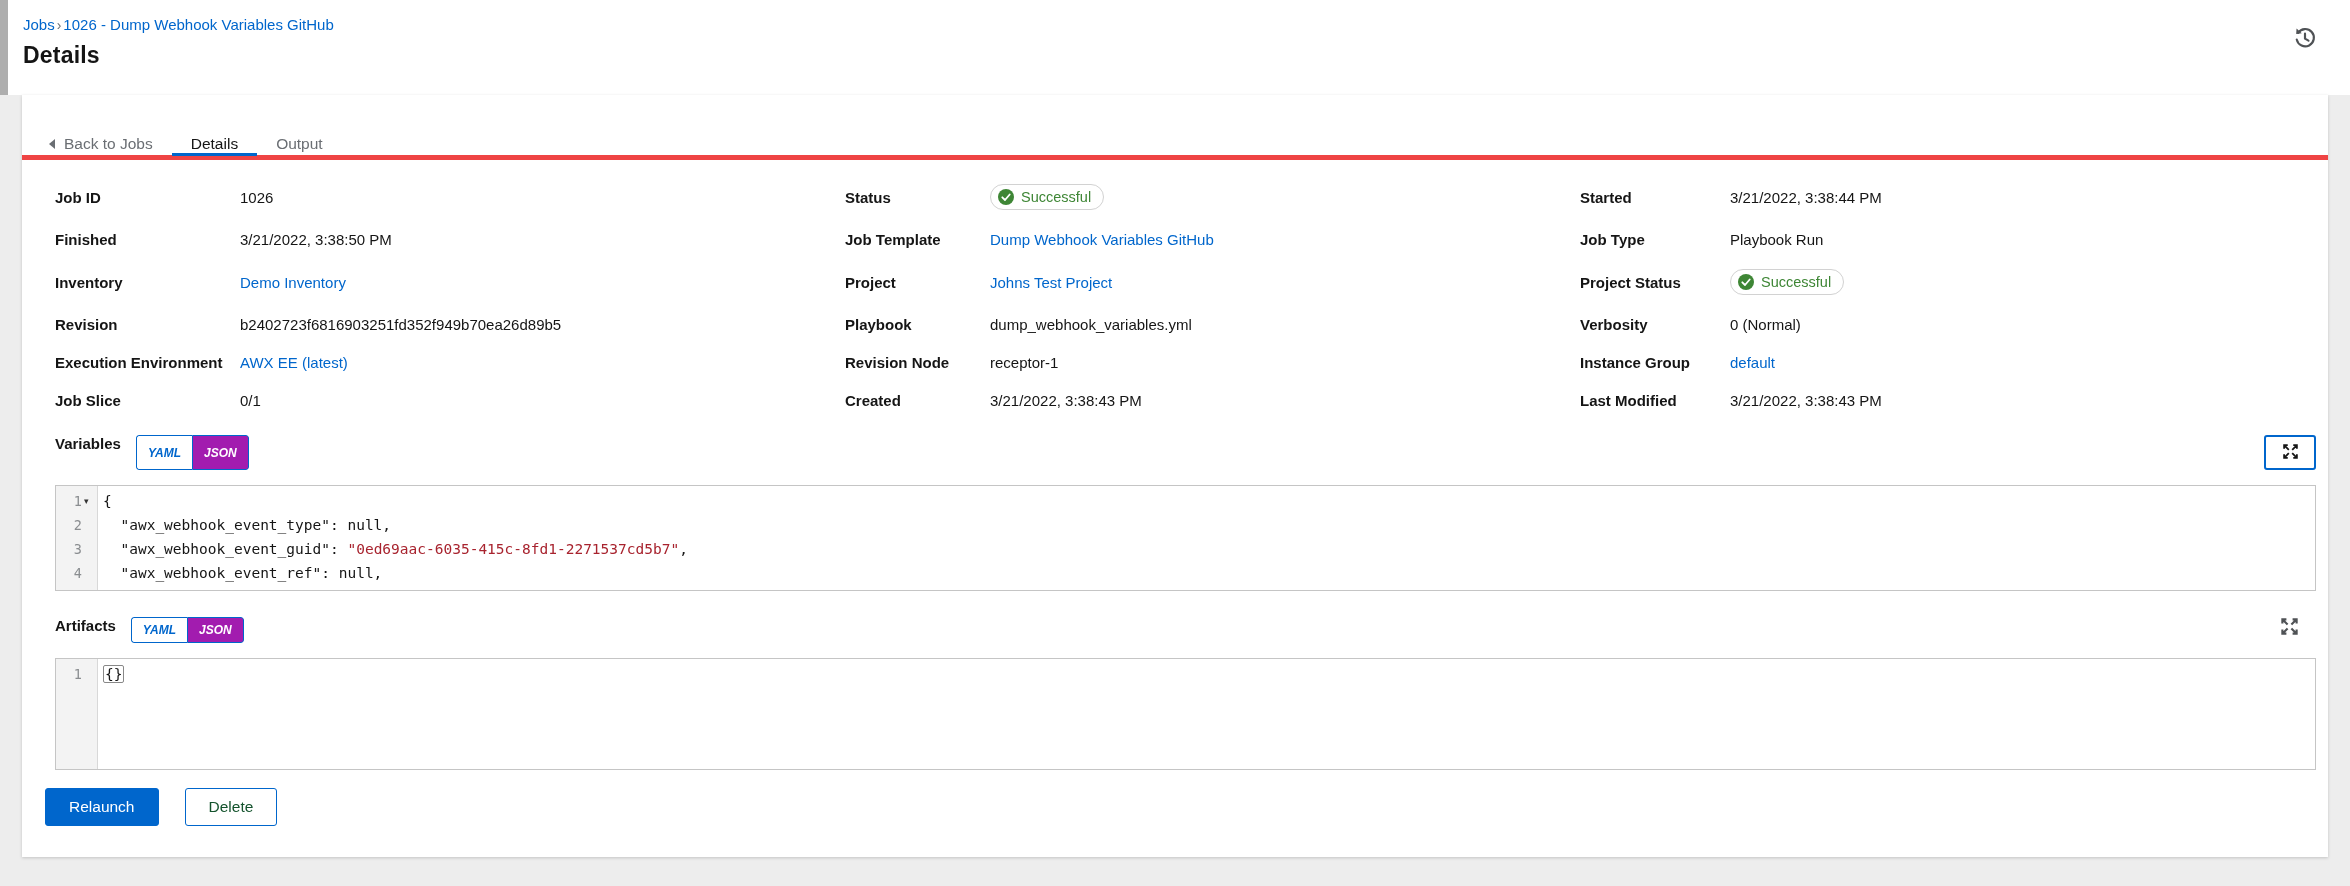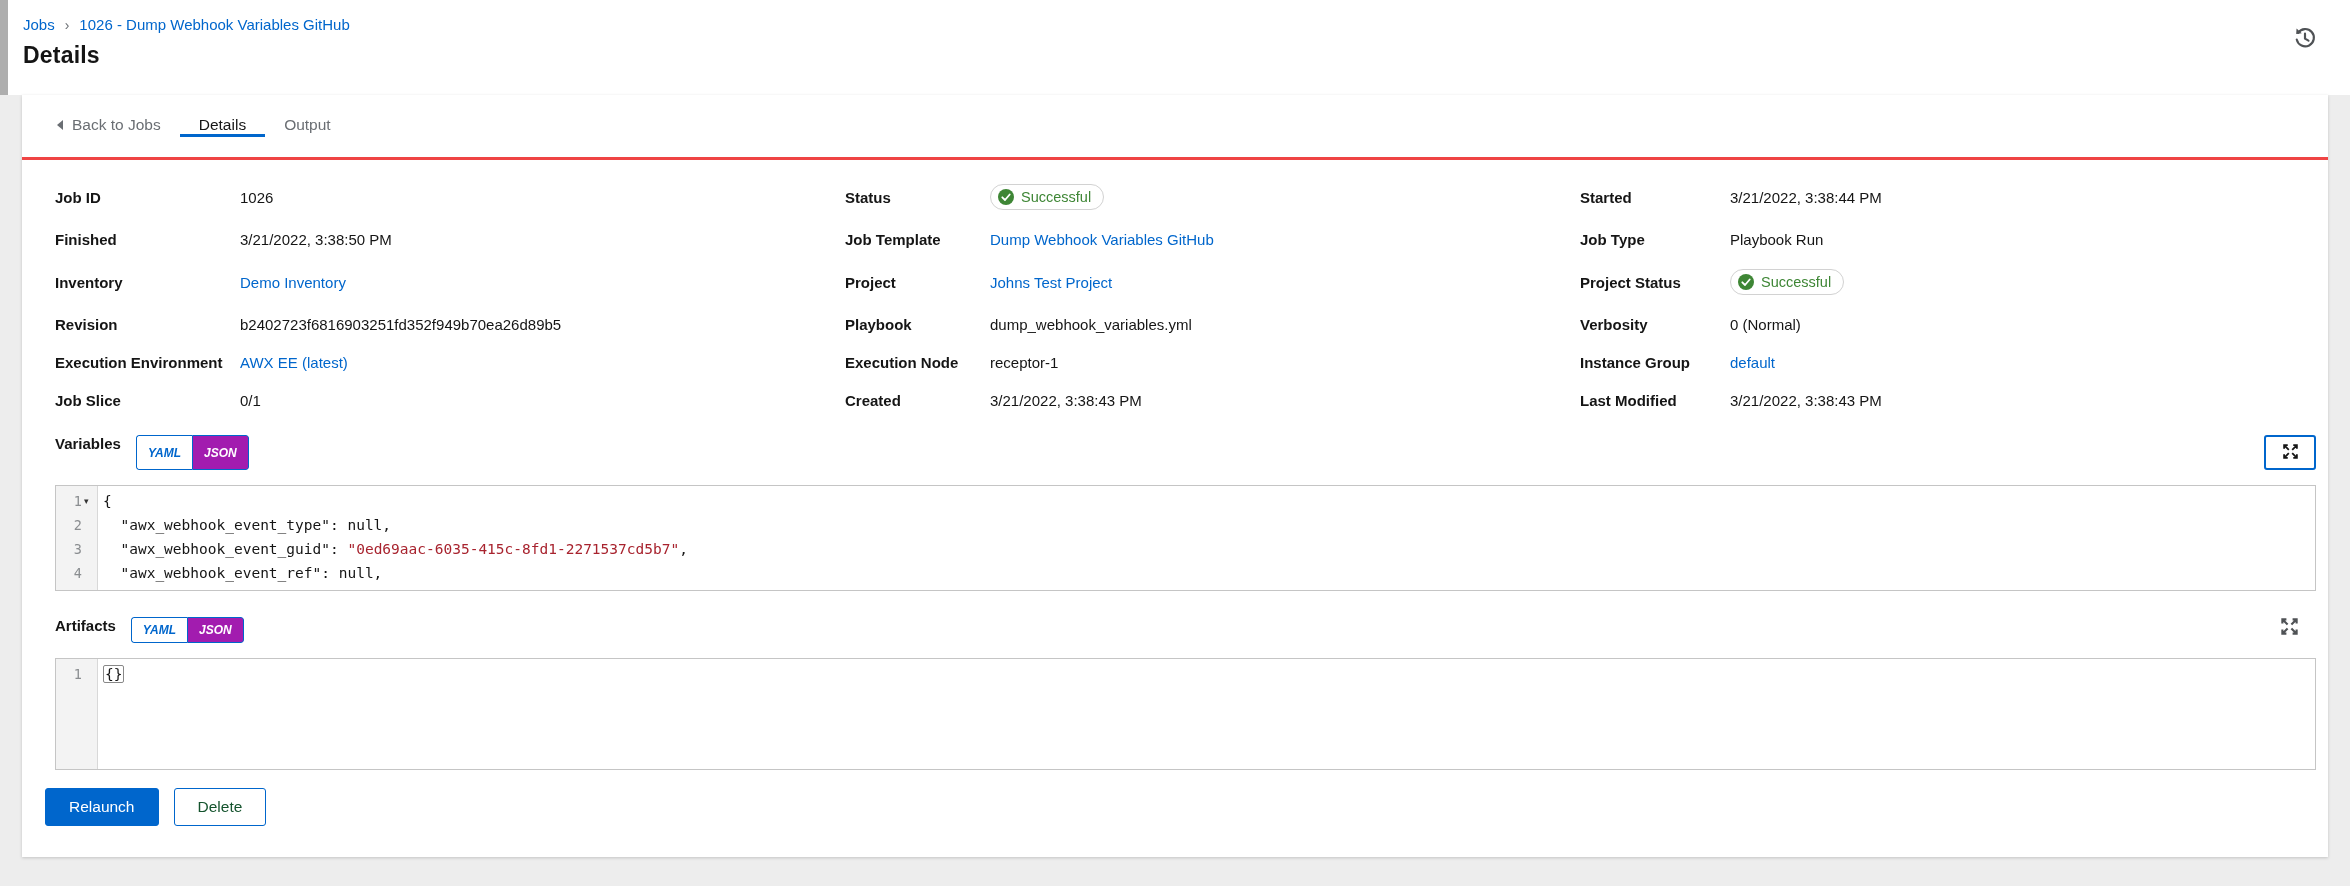--- a/index.html
+++ b/index.html
@@ -3,31 +3,31 @@
 <meta charset="utf-8">
 <style>
   * { margin:0; padding:0; box-sizing:border-box; }
   html,body { width:2350px; height:886px; overflow:hidden; }
   body { background:#ededed; font-family:"Liberation Sans", sans-serif; color:#151515; }
 
   
   .page-header { position:relative; width:100%; height:95px; background:#ffffff; }
   .edge-strip { position:absolute; left:0; top:0; width:8px; height:95px; background:#aeaeae; }
   .header-inner { padding:16px 0 0 23px; }
-  .breadcrumb { display:flex; align-items:center; gap:10px; font-size:15px; margin-bottom:9px; }
+  .breadcrumb { display:flex; align-items:center; gap:2px; font-size:15px; margin-bottom:9px; }
   .crumb-link { color:#0066cc; text-decoration:none; cursor:pointer; }
   .crumb-sep { color:#6a6e73; font-size:14px; }
   .page-title { font-size:23px; font-weight:600; color:#151515; letter-spacing:.2px; }
   .history-btn { position:absolute; top:24px; right:30px; background:none; border:none; color:#4f5255; cursor:pointer; width:30px; height:30px; }
 
   
   .card { position:relative; margin:0 22px; height:762px; background:#ffffff; box-shadow:0 1px 3px rgba(0,0,0,.18); }
 
   
-  .tab-bar { display:flex; align-items:center; border-bottom:3px solid #ef4444; padding-left:16px; height:65px; }
+  .tab-bar { display:flex; align-items:flex-end; border-bottom:5px solid #ef4444; padding-left:8px; height:65px; }
   .tab { display:flex; align-items:center; gap:9px; padding:0 19px; font-size:15.5px; color:#6a6e73; cursor:pointer; border-bottom:3px solid transparent; margin-bottom:-1px; }
   .tab.active { color:#151515; border-bottom-color:#0066cc; }
   .back-tri { width:0; height:0; border-top:5px solid transparent; border-bottom:5px solid transparent; border-right:6px solid #6a6e73; display:inline-block; }
 
   .card-content { padding:24px 12px 0 33px; }
 
   
   .details-grid { display:grid; grid-template-columns:185px 605px 145px 590px 150px 1fr; row-gap:21px; align-items:center; }
   .dl { font-weight:700; font-size:15px; color:#151515; }
   .dv { font-size:15px; color:#151515; }
@@ -57,21 +57,21 @@
   .code-row { display:flex; height:24px; line-height:24px; }
   .ln { width:42px; flex:0 0 42px; display:flex; justify-content:flex-end; align-items:center; padding-right:4px; }
   .lnum { color:#8a8d90; font-family:"DejaVu Sans Mono", monospace; font-size:13.5px; text-align:right; }
   .fold { visibility:hidden; color:#333; font-size:9px; margin-left:2px; width:10px; }
   .code-text { font-family:"DejaVu Sans Mono", monospace; font-size:14.5px; white-space:pre; padding-left:5px; color:#151515; }
   .seg-plain { color:#151515; }
   .seg-str { color:#a8232e; }
   .seg-box { border:1px solid #888; border-radius:2px; padding:0 1px; }
 
   
-  .actions { display:flex; gap:15px; margin-top:18px; margin-left:-10px; }
+  .actions { display:flex; gap:26px; margin-top:18px; margin-left:-10px; }
   .btn { font-size:15.5px; padding:9px 23px; border-radius:3px; cursor:pointer; font-family:"Liberation Sans",sans-serif; }
   .btn-primary { background:#0066cc; color:#fff; border:1px solid #0066cc; }
   .btn-secondary { background:#fff; color:#14532d; border:1px solid #0066cc; }
 </style>
 </head>
 <body>
 
 <div class="page-header">
   <div class="edge-strip"></div>
   <div class="header-inner">
@@ -163,21 +163,21 @@
 
   <div class="dl">Playbook</div>
   <div class="dv">dump_webhook_variables.yml</div>
 
   <div class="dl">Verbosity</div>
   <div class="dv">0 (Normal)</div>
 
   <div class="dl">Execution Environment</div>
   <div class="dv v-link">AWX EE (latest)</div>
 
-  <div class="dl">Execution Node</div>
+  <div class="dl">Revision Node</div>
   <div class="dv">receptor-1</div>
 
   <div class="dl">Instance Group</div>
   <div class="dv v-link">default</div>
 
   <div class="dl">Job Slice</div>
   <div class="dv">0/1</div>
 
   <div class="dl">Created</div>
   <div class="dv">3/21/2022, 3:38:43 PM</div>

